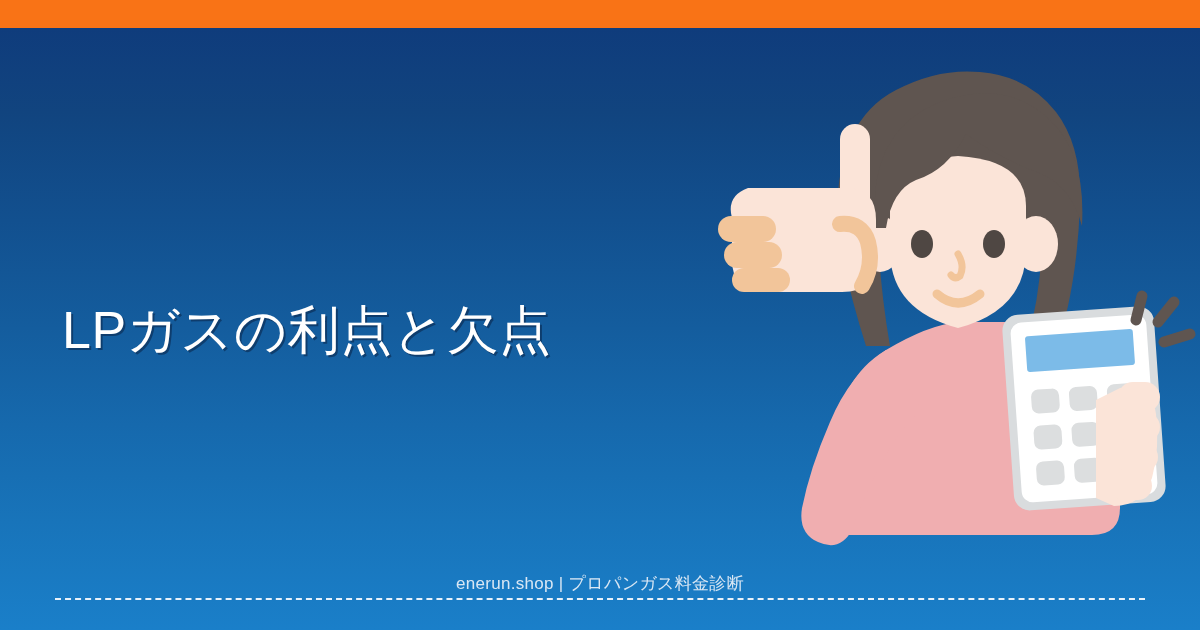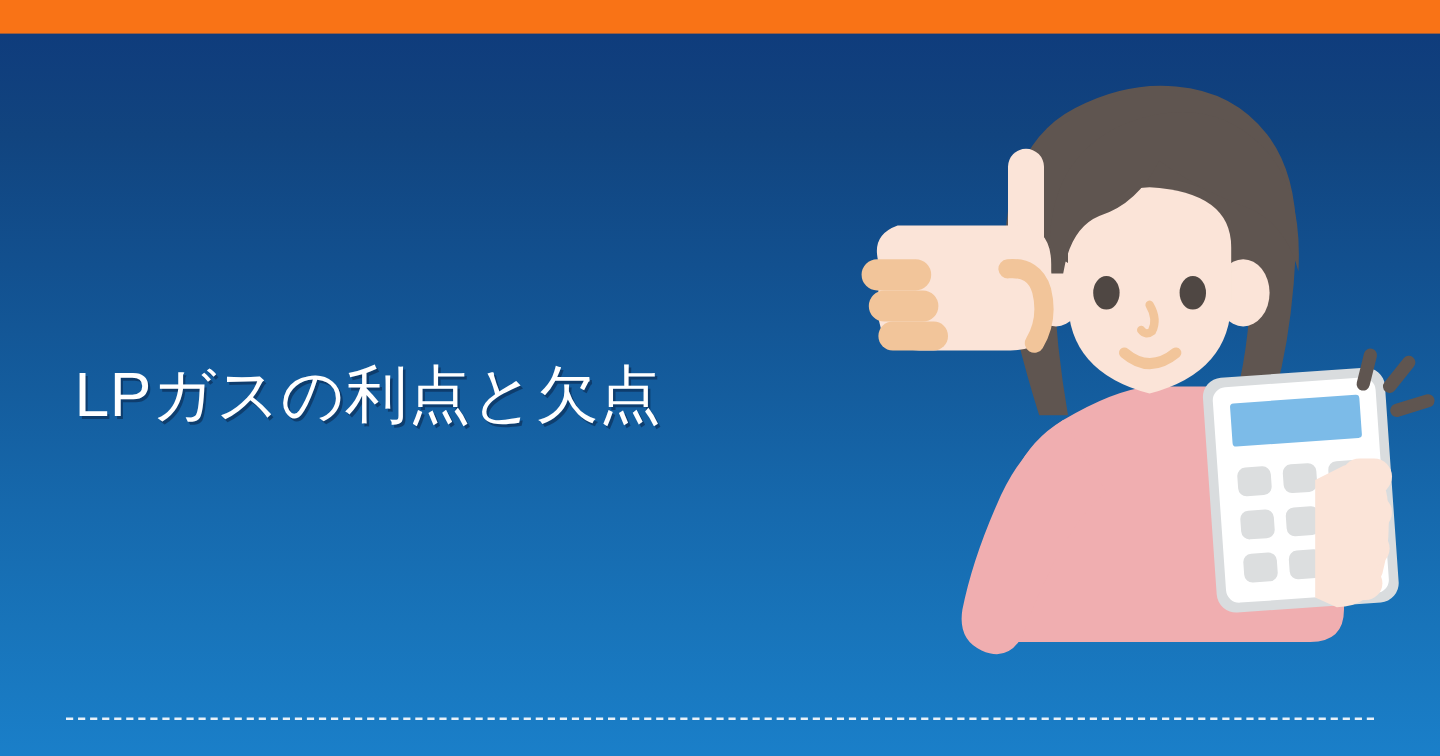--- a/index.html
+++ b/index.html
@@ -239,15 +239,16 @@
         <line x1="452" y1="268" x2="446" y2="292"></line>
         <line x1="484" y1="274" x2="468" y2="294"></line>
         <line x1="500" y1="306" x2="474" y2="314"></line>
       </g>
 
     </svg>
   </div>
 
   <div id="title">LPガスの利点と欠点</div>
 
+  <div id="footer-text">enerun.shop | プロパンガス料金診断</div>
   <div id="footer-rule"></div>
 
 </div>
 
 </body></html>

